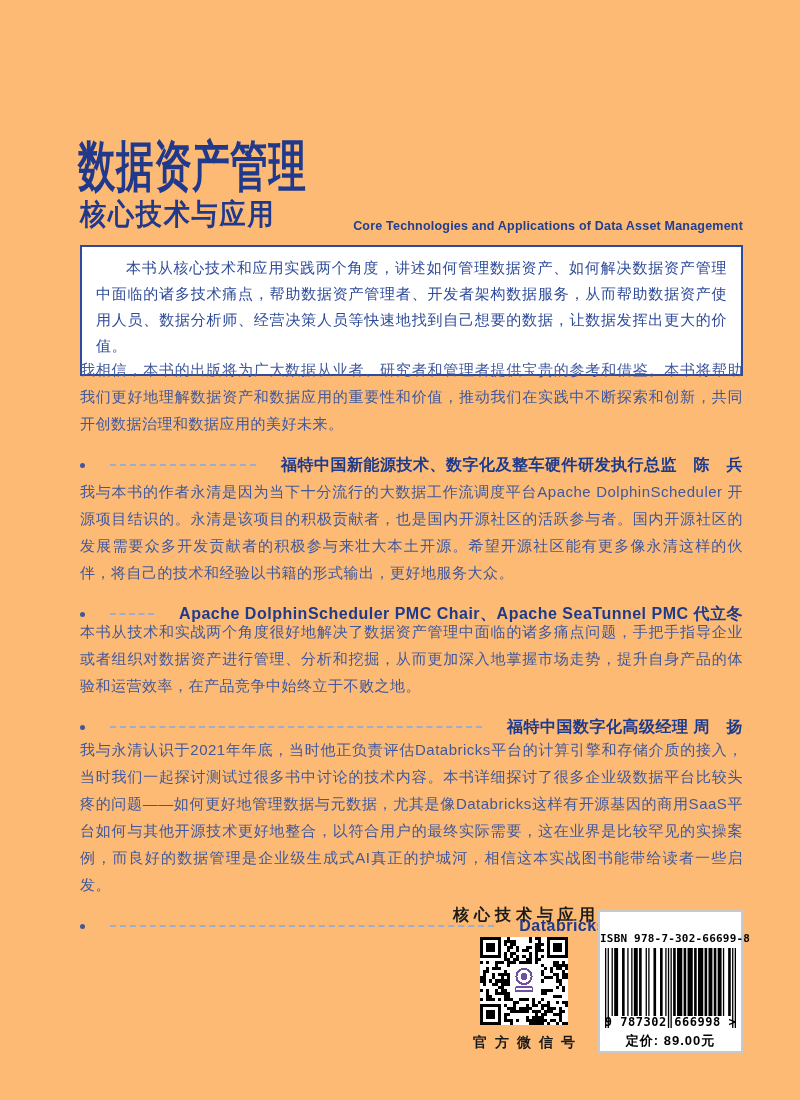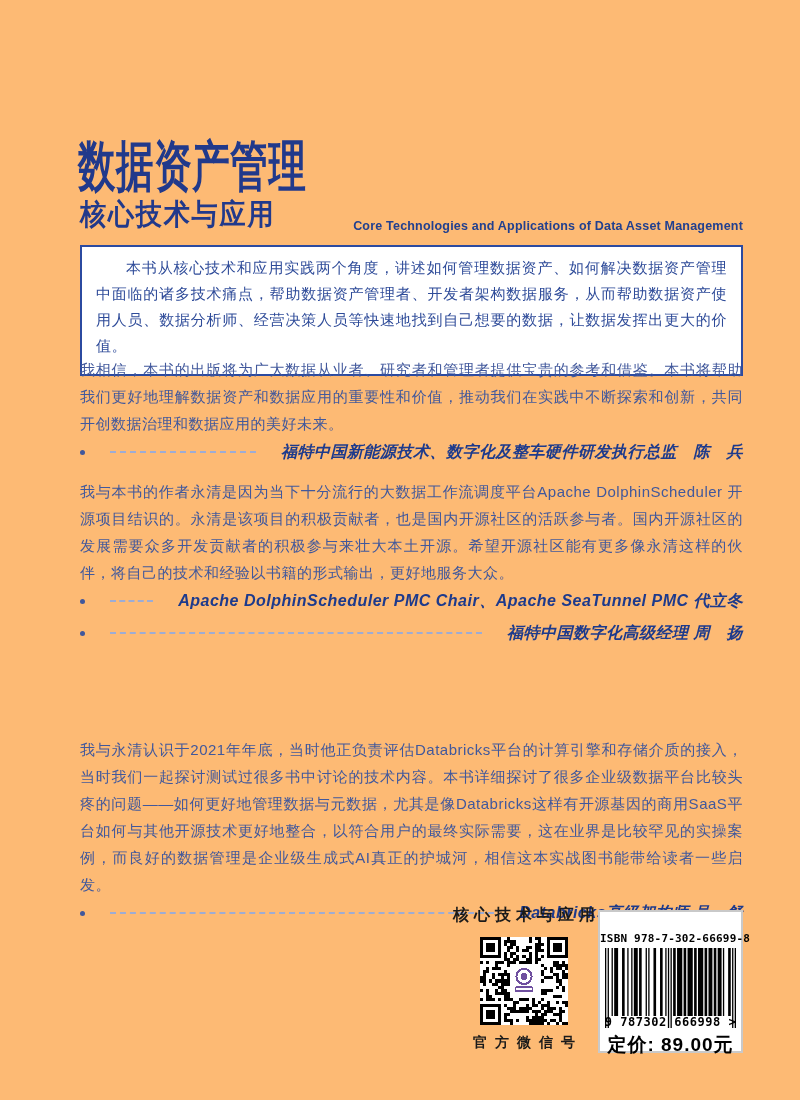--- a/index.html
+++ b/index.html
@@ -42,21 +42,21 @@
     margin:0;font-size:15px;line-height:26px;color:var(--box-blue);
     text-align:justify;text-indent:2em;letter-spacing:0.5px;
   }
 
   .testimonial{position:absolute;left:80px;width:663px;}
   .t1{top:356px}.t2{top:478px}.t3{top:618px}.t4{top:736px}
   .t-text{
     margin:0;font-size:15px;line-height:27px;color:var(--body-blue);
     text-align:justify;letter-spacing:0.5px;
   }
-  .attr-row{display:flex;align-items:center;gap:25px;margin-top:4px;height:22px;font-style:italic;}
+  .attr-row{display:flex;align-items:center;gap:25px;margin-top:17px;height:22px;}
   .dot{width:5px;height:5px;border-radius:50%;background:var(--body-blue);flex:0 0 auto;}
   .dash{flex:1 1 auto;height:0;border-top:2px dashed var(--dash-blue);}
   .attr{
     flex:0 0 auto;font-size:16px;font-weight:700;color:var(--attr-blue);
     letter-spacing:0.5px;white-space:nowrap;
   }
 
   .publisher-block{position:absolute;left:438px;top:905px;width:172px;text-align:center;}
   .publisher{font-size:16px;font-weight:700;color:#1a1a1a;letter-spacing:5px;text-indent:5px;}
   .qr{width:88px;height:88px;margin:11px auto 0 auto;}
@@ -68,21 +68,21 @@
   }
   .isbn{
     font-family:"DejaVu Sans Mono",monospace;font-size:11px;font-weight:700;
     color:#000;letter-spacing:0.2px;white-space:nowrap;
   }
   .barcode{display:block;margin:3px auto 0 auto;}
   .isbn-digits{
     font-family:"DejaVu Sans Mono",monospace;font-size:12px;font-weight:700;color:#000;
     margin-top:-13px;position:relative;letter-spacing:0.5px;white-space:nowrap;
   }
-  .price{margin-top:3px;font-size:19px;font-weight:600;color:#000;letter-spacing:1px;}
+  .price{margin-top:3px;font-size:13px;font-weight:600;color:#000;letter-spacing:1px;}
 </style>
 </head>
 <body>
 
 <div class="page">
 
   <h1 class="title">数据资产管理</h1>
   <div class="subtitle">核心技术与应用</div>
   <div class="subtitle-en">Core Technologies and Applications of Data Asset Management</div>
 
@@ -102,20 +102,21 @@
   <div class="testimonial t2">
     <p class="t-text">我与本书的作者永清是因为当下十分流行的大数据工作流调度平台Apache DolphinScheduler 开源项目结识的。永清是该项目的积极贡献者，也是国内开源社区的活跃参与者。国内开源社区的发展需要众多开发贡献者的积极参与来壮大本土开源。希望开源社区能有更多像永清这样的伙伴，将自己的技术和经验以书籍的形式输出，更好地服务大众。</p>
     <div class="attr-row">
       <span class="dot"></span>
       <span class="dash"></span>
       <span class="attr">Apache DolphinScheduler PMC Chair、Apache SeaTunnel PMC 代立冬</span>
     </div>
   </div>
 
   <div class="testimonial t3">
+    <p class="t-text">本书从技术和实战两个角度很好地解决了数据资产管理中面临的诸多痛点问题，手把手指导企业或者组织对数据资产进行管理、分析和挖掘，从而更加深入地掌握市场走势，提升自身产品的体验和运营效率，在产品竞争中始终立于不败之地。</p>
     <div class="attr-row">
       <span class="dot"></span>
       <span class="dash"></span>
       <span class="attr">福特中国数字化高级经理 周　扬</span>
     </div>
   </div>
 
   <div class="testimonial t4">
     <p class="t-text">我与永清认识于2021年年底，当时他正负责评估Databricks平台的计算引擎和存储介质的接入，当时我们一起探讨测试过很多书中讨论的技术内容。本书详细探讨了很多企业级数据平台比较头疼的问题——如何更好地管理数据与元数据，尤其是像Databricks这样有开源基因的商用SaaS平台如何与其他开源技术更好地整合，以符合用户的最终实际需要，这在业界是比较罕见的实操案例，而良好的数据管理是企业级生成式AI真正的护城河，相信这本实战图书能带给读者一些启发。</p>
     <div class="attr-row">

